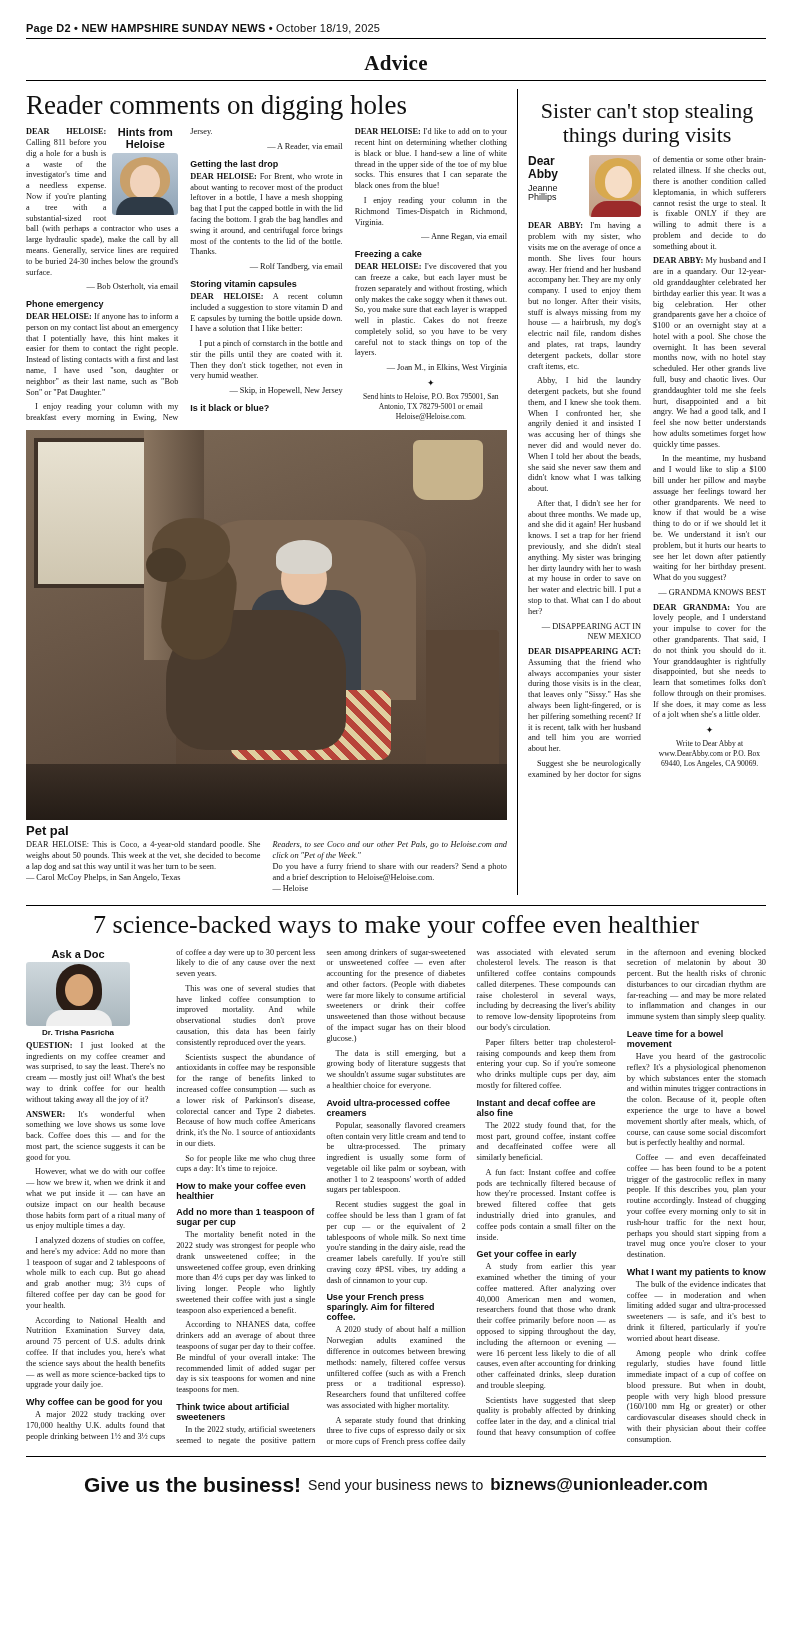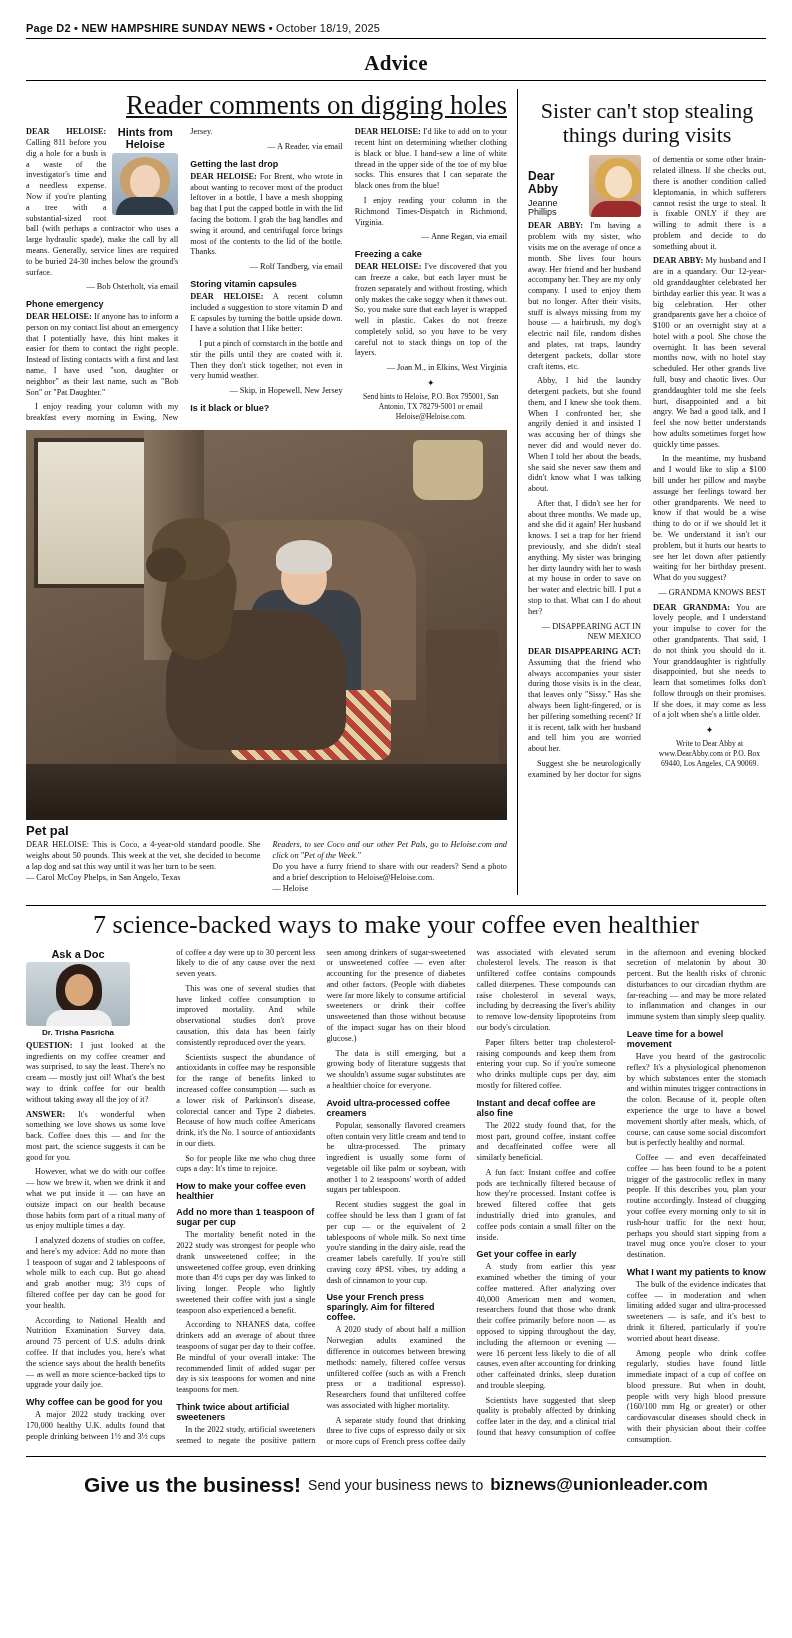--- a/index.html
+++ b/index.html
@@ -34,22 +34,22 @@
     padding:2px 0 4px 0;
   }
   .rule-under-section { border-bottom:1.2px solid #000; margin-bottom:8px; }
 
   
   .top-area { display:flex; gap:0; }
   .heloise-block { width:492px; padding-right:10px; border-right:1px solid #000; }
   .abby-block { width:248px; padding-left:10px; }
 
   .hl-title {
-    font-size:27px; text-align:right; font-weight:normal;
-    letter-spacing:0px; margin:2px 0 8px 0; line-height:1.05;text-decoration:underline;
+    font-size:27px; text-align:left; font-weight:normal;
+    letter-spacing:0px; margin:2px 0 8px 0; line-height:1.05;
   }
   .ab-title {
     font-size:22px; text-align:center; font-weight:normal; line-height:1.1;
     margin:10px 0 8px 0;
   }
 
   .cols3 { column-count:3; column-gap:12px; column-rule:none; }
   .cols2 { column-count:2; column-gap:12px; }
 
   p.body {
@@ -85,21 +85,21 @@
   .portrait .face {
     position:absolute; left:18px; top:12px; width:30px; height:34px;
     background:#f1d3bb; border-radius:50% 50% 48% 48%;
   }
   .portrait .body {
     position:absolute; left:4px; bottom:0; width:58px; height:18px;
     background:#2e3a46; border-radius:20px 20px 0 0;
   }
 
   
-  .abby-badge { display:flex; align-items:flex-end; gap:6px; margin-bottom:4px; }
+  .abby-badge { display:flex; align-items:flex-start; gap:6px; margin-bottom:4px; }
   .abby-badge .txt { font-family:"Liberation Sans", sans-serif; font-weight:bold; font-size:12px; line-height:1.05; }
   .abby-badge .sub { font-weight:normal; font-size:9px; margin-top:3px; }
   .abby-portrait {
     width:58px; height:62px; border-radius:3px; overflow:hidden; position:relative;
     background:linear-gradient(#d8bca4,#c09e84);
   }
   .abby-portrait .hair{position:absolute;left:6px;top:3px;width:46px;height:42px;background:#d8a94f;border-radius:50% 50% 40% 40%;}
   .abby-portrait .face{position:absolute;left:16px;top:11px;width:27px;height:32px;background:#f6ddc6;border-radius:50% 50% 48% 48%;}
   .abby-portrait .body{position:absolute;left:2px;bottom:0;width:54px;height:16px;background:#9c2b2b;border-radius:18px 18px 0 0;}
 

